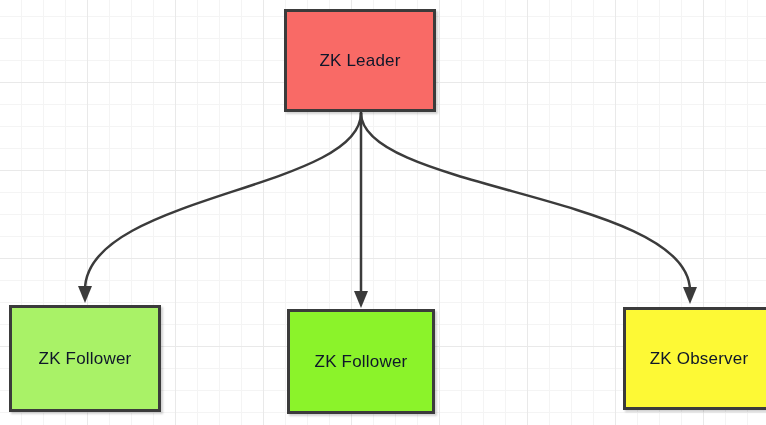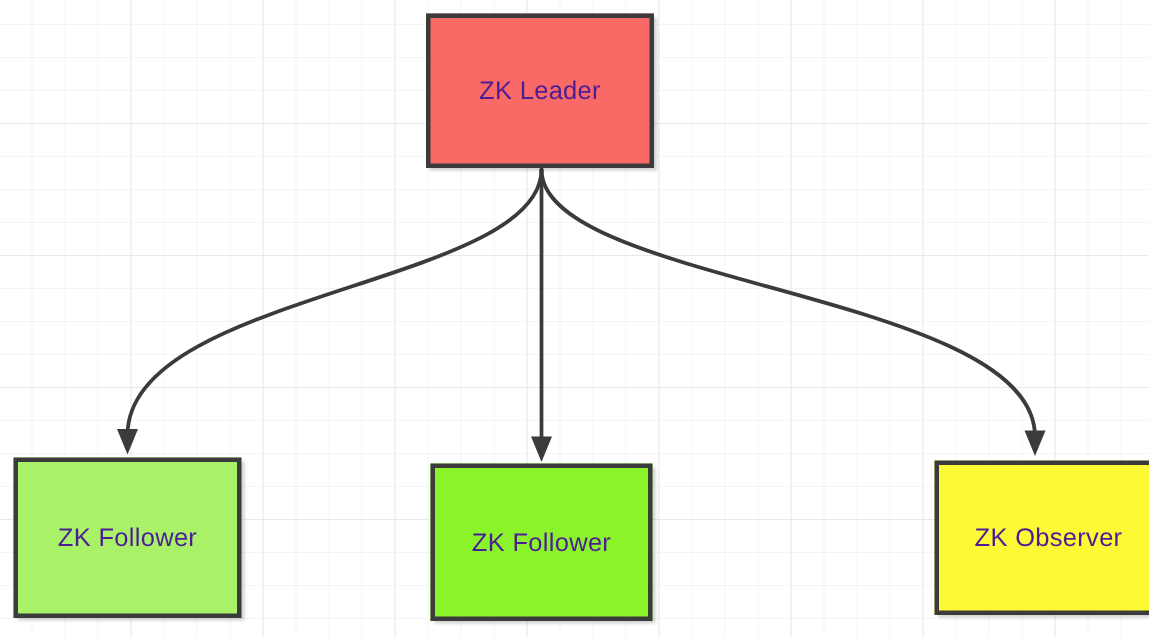--- a/index.html
+++ b/index.html
@@ -30,21 +30,21 @@
   }
   .node {
     position: absolute;
     box-sizing: border-box;
     border: 3px solid #3b3b3b;
     box-shadow: 2px 2px 2px rgba(0,0,0,0.18);
     display: flex;
     align-items: center;
     justify-content: center;
     font-size: 17px;
-    color: #4c1d95;
+    color: #0f172a;
     letter-spacing: 0.2px;
   }
   .node-leader     { left: 284px; top: 9px;   width: 152px; height: 103px; }
   .node-follower-1 { left: 9px;   top: 305px; width: 152px; height: 107px; }
   .node-follower-2 { left: 287px; top: 309px; width: 148px; height: 105px; }
   .node-observer   { left: 603px; top: 307px; width: 152px; height: 103px; }
   .node-label { pointer-events: none; }
 </style>
 </head>
 <body>

